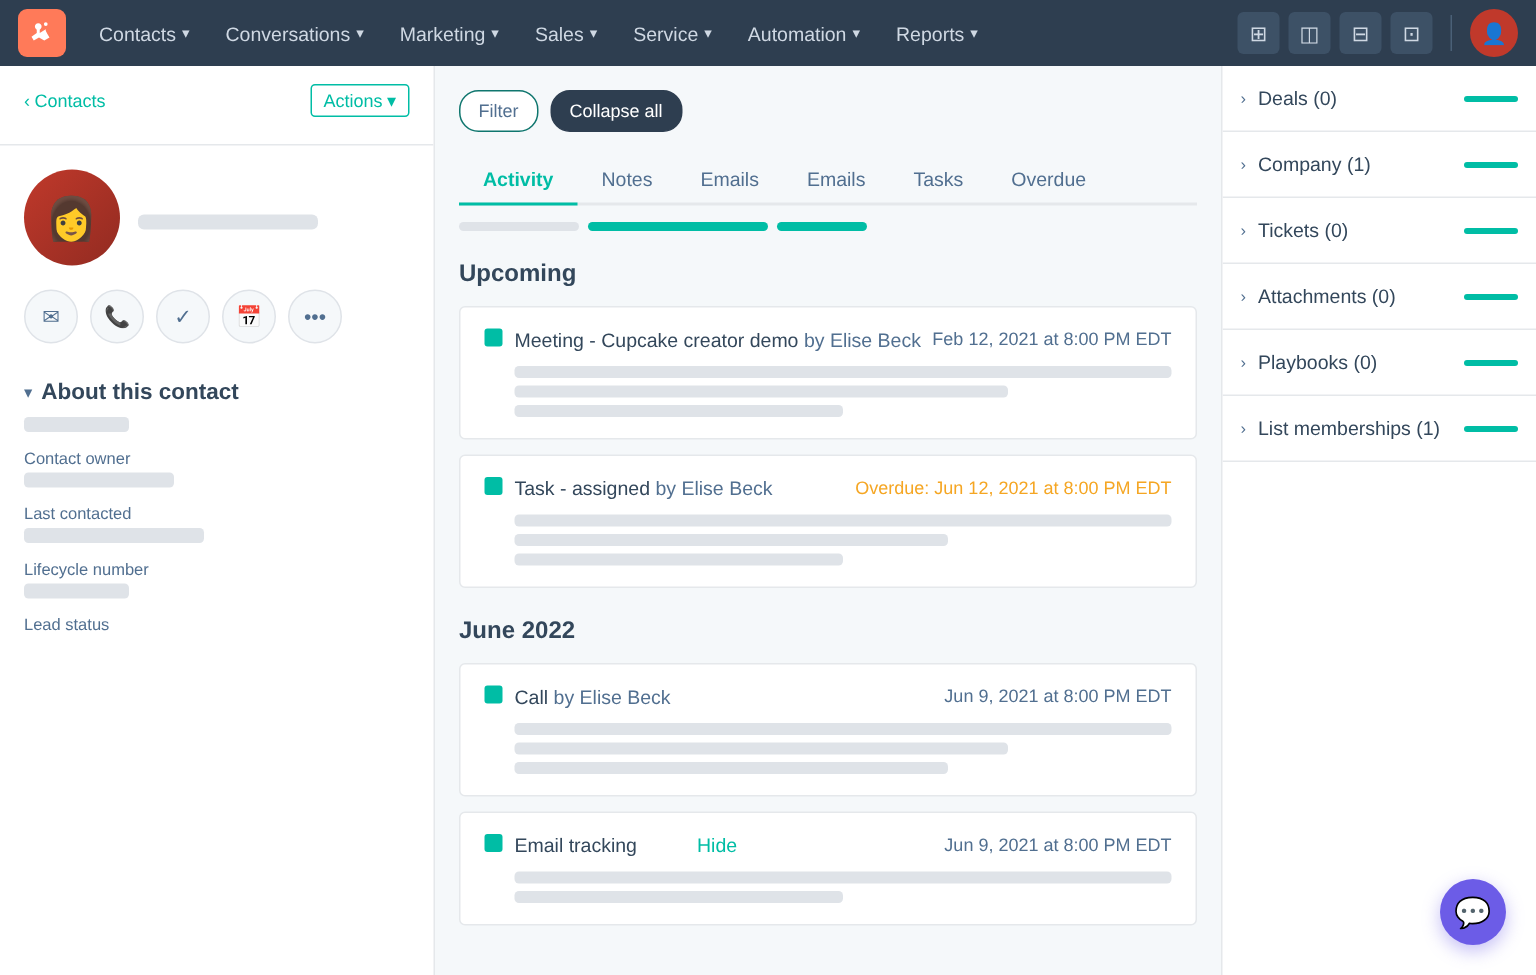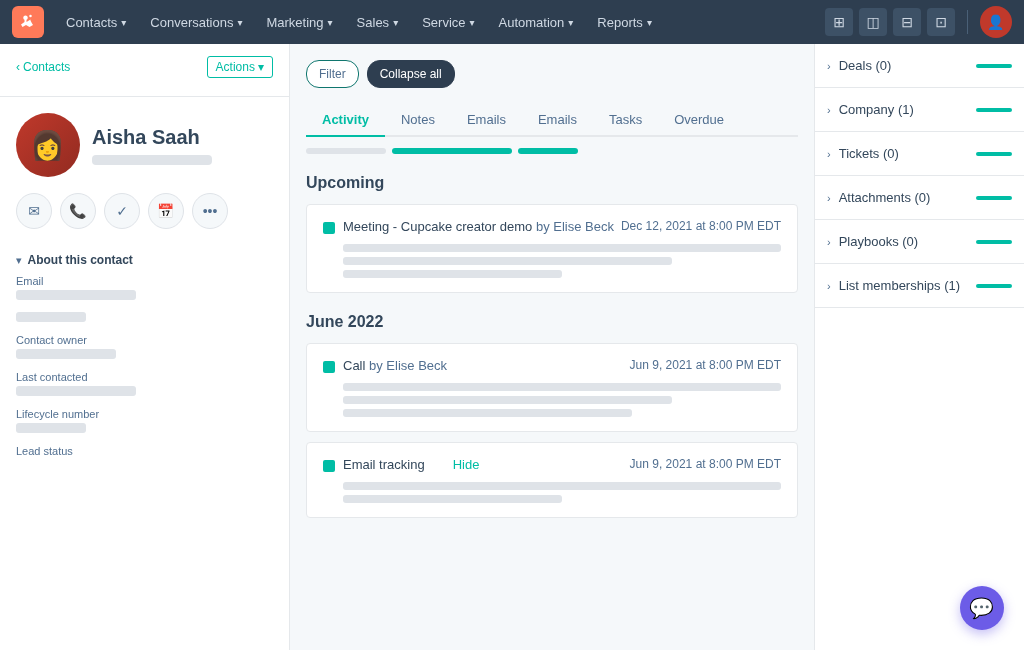--- a/index.html
+++ b/index.html
@@ -30,21 +30,21 @@
     .contact-profile { display: flex; align-items: center; gap: 12px; padding: 16px; }
     .contact-avatar-inner { width: 64px; height: 64px; background: linear-gradient(135deg, #c0392b, #922b21); border-radius: 50%; display: flex; align-items: center; justify-content: center; font-size: 24px; color: white; }
     .contact-name { font-size: 20px; font-weight: 700; color: #33475b; }
     .contact-subtitle { height: 10px; background: #dfe3e8; border-radius: 4px; width: 120px; margin-top: 6px; }
 
     .contact-actions { display: flex; gap: 8px; padding: 0 16px 12px; }
     .contact-action-btn { width: 36px; height: 36px; border-radius: 50%; background: #f5f8fa; border: 1px solid #dfe3e8; display: flex; align-items: center; justify-content: center; cursor: pointer; color: #516f90; font-size: 14px; }
 
     .section-header { padding: 12px 16px 8px; display: flex; align-items: center; gap: 6px; cursor: pointer; }
     .section-header .chevron-icon { color: #516f90; font-size: 11px; }
-    .section-title { font-size: 12px; font-weight: 600; color: #33475b; }
+    .section-title { font-size: 15px; font-weight: 600; color: #33475b; }
 
     .field-group { padding: 0 16px; }
     .field-item { margin-bottom: 12px; }
     .field-label { font-size: 11px; color: #516f90; margin-bottom: 3px; font-weight: 500; }
     .field-value { height: 10px; background: #dfe3e8; border-radius: 3px; width: 100px; }
     .field-value.short { width: 70px; }
     .field-value.medium { width: 120px; }
 
     
     .center-panel { flex: 1; overflow-y: auto; background: #f5f8fa; padding: 16px; }
@@ -59,21 +59,21 @@
     .progress-row { display: flex; gap: 6px; margin-bottom: 20px; align-items: center; }
     .progress-bar { height: 6px; border-radius: 3px; }
     .pb-gray { background: #dfe3e8; width: 80px; }
     .pb-teal { background: #00bda5; width: 120px; }
     .pb-teal2 { background: #00bda5; width: 60px; }
 
     .section-label { font-size: 16px; font-weight: 700; color: #33475b; margin-bottom: 12px; }
 
     .activity-card { background: #fff; border: 1px solid #e5e8eb; border-radius: 4px; padding: 14px 16px; margin-bottom: 10px; }
     .activity-header { display: flex; align-items: flex-start; justify-content: space-between; margin-bottom: 10px; }
-    .activity-title { display: flex; align-items: flex-end; gap: 8px; font-size: 13px; color: #33475b; }
+    .activity-title { display: flex; align-items: flex-start; gap: 8px; font-size: 13px; color: #33475b; }
     .activity-dot { width: 12px; height: 12px; border-radius: 2px; background: #00bda5; flex-shrink: 0; }
     .activity-title-text { font-weight: 500; }
     .activity-date { font-size: 12px; color: #516f90; white-space: nowrap; }
     .activity-date.overdue { color: #f5a623; }
     .activity-lines { display: flex; flex-direction: column; gap: 5px; margin-left: 20px; }
     .line-placeholder { height: 8px; background: #dfe3e8; border-radius: 3px; }
     .lp-full { width: 100%; }
     .lp-three-quarter { width: 75%; }
     .lp-half { width: 50%; }
     .lp-two-third { width: 66%; }
@@ -159,43 +159,38 @@
           <span>▾</span>
         </div>
       </div>
     </div>
 
     <div class="contact-profile">
       <div class="contact-avatar-inner">
         <span style="font-size:28px;">👩</span>
       </div>
       <div>
-        <div class="contact-name">Aisha Saah</div>
         <div class="contact-subtitle"></div>
       </div>
     </div>
 
     <div class="contact-actions">
       <div class="contact-action-btn" title="Email">✉</div>
       <div class="contact-action-btn" title="Call">📞</div>
       <div class="contact-action-btn" title="Task">✓</div>
       <div class="contact-action-btn" title="Meeting">📅</div>
       <div class="contact-action-btn" title="More">•••</div>
     </div>
 
     <div class="section-header">
       <span class="chevron-icon">▾</span>
       <span class="section-title">About this contact</span>
     </div>
 
     <div class="field-group">
-      <div class="field-item">
-        <div class="field-label">Email</div>
-        <div class="field-value medium"></div>
-      </div>
       <div class="field-item">
         <div class="field-value short"></div>
       </div>
       <div class="field-item">
         <div class="field-label">Contact owner</div>
         <div class="field-value"></div>
       </div>
       <div class="field-item">
         <div class="field-label">Last contacted</div>
         <div class="field-value medium"></div>
@@ -236,29 +231,46 @@
 
     <div class="activity-card">
       <div class="activity-header">
         <div class="activity-title">
           <div class="activity-dot" style="background:#00bda5;"></div>
           <span class="activity-title-text">
             <span>Meeting - Cupcake creator demo</span>
             <span style="color:#516f90; font-weight:400;"> by Elise Beck</span>
           </span>
         </div>
-        <div class="activity-date">Dec 12, 2021 at 8:00 PM EDT</div>
+        <div class="activity-date">Feb 12, 2021 at 8:00 PM EDT</div>
       </div>
       <div class="activity-lines">
         <div class="line-placeholder lp-full"></div>
         <div class="line-placeholder lp-three-quarter"></div>
         <div class="line-placeholder lp-half"></div>
       </div>
     </div>
 
+    <div class="activity-card">
+      <div class="activity-header">
+        <div class="activity-title">
+          <div class="activity-dot" style="background:#00bda5;"></div>
+          <span class="activity-title-text">
+            <span>Task - assigned</span>
+            <span style="color:#516f90; font-weight:400;"> by Elise Beck</span>
+          </span>
+        </div>
+        <div class="activity-date overdue">Overdue: Jun 12, 2021 at 8:00 PM EDT</div>
+      </div>
+      <div class="activity-lines">
+        <div class="line-placeholder lp-full"></div>
+        <div class="line-placeholder lp-two-third"></div>
+        <div class="line-placeholder lp-half"></div>
+      </div>
+    </div>
 
     <div class="section-label" style="margin-top:20px;">June 2022</div>
 
     <div class="activity-card">
       <div class="activity-header">
         <div class="activity-title">
           <div class="activity-dot" style="background:#00bda5;"></div>
           <span class="activity-title-text">
             <span>Call</span>
             <span style="color:#516f90; font-weight:400;"> by Elise Beck</span>
@@ -271,21 +283,21 @@
         <div class="line-placeholder lp-three-quarter"></div>
         <div class="line-placeholder lp-two-third"></div>
       </div>
     </div>
 
     <div class="activity-card">
       <div class="activity-header">
         <div class="activity-title">
           <div class="activity-dot" style="background:#00bda5;"></div>
           <span class="activity-title-text">Email tracking</span>
-          <span style="color:#00bda5; margin-left:4px; cursor:pointer;padding-left:16px;">Hide</span>
+          <span style="color:#00bda5; margin-left:16px; cursor:pointer;padding-left:16px;">Hide</span>
         </div>
         <div class="activity-date">Jun 9, 2021 at 8:00 PM EDT</div>
       </div>
       <div class="activity-lines">
         <div class="line-placeholder lp-full"></div>
         <div class="line-placeholder lp-half"></div>
       </div>
     </div>
   </div>
 

